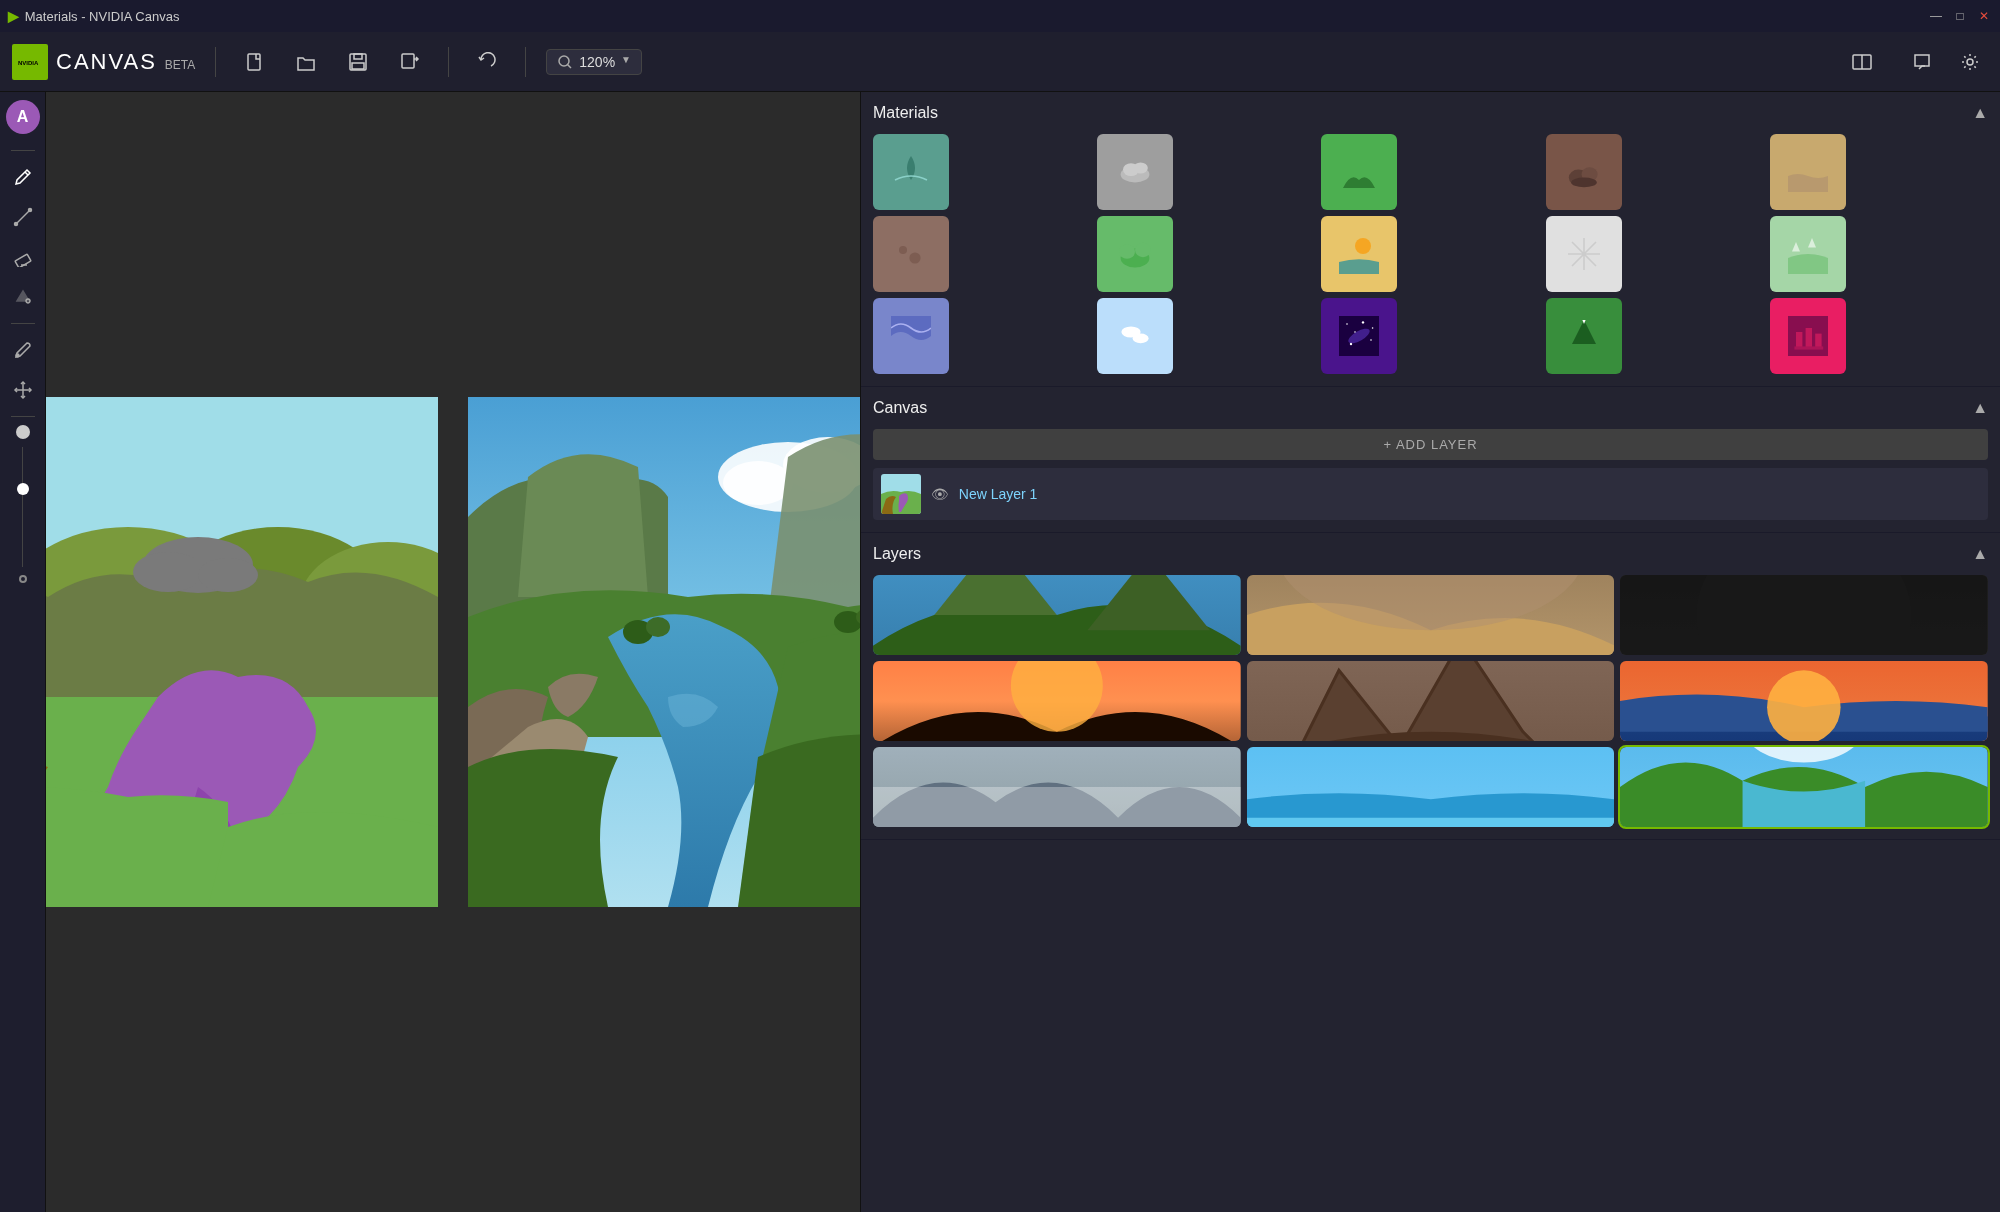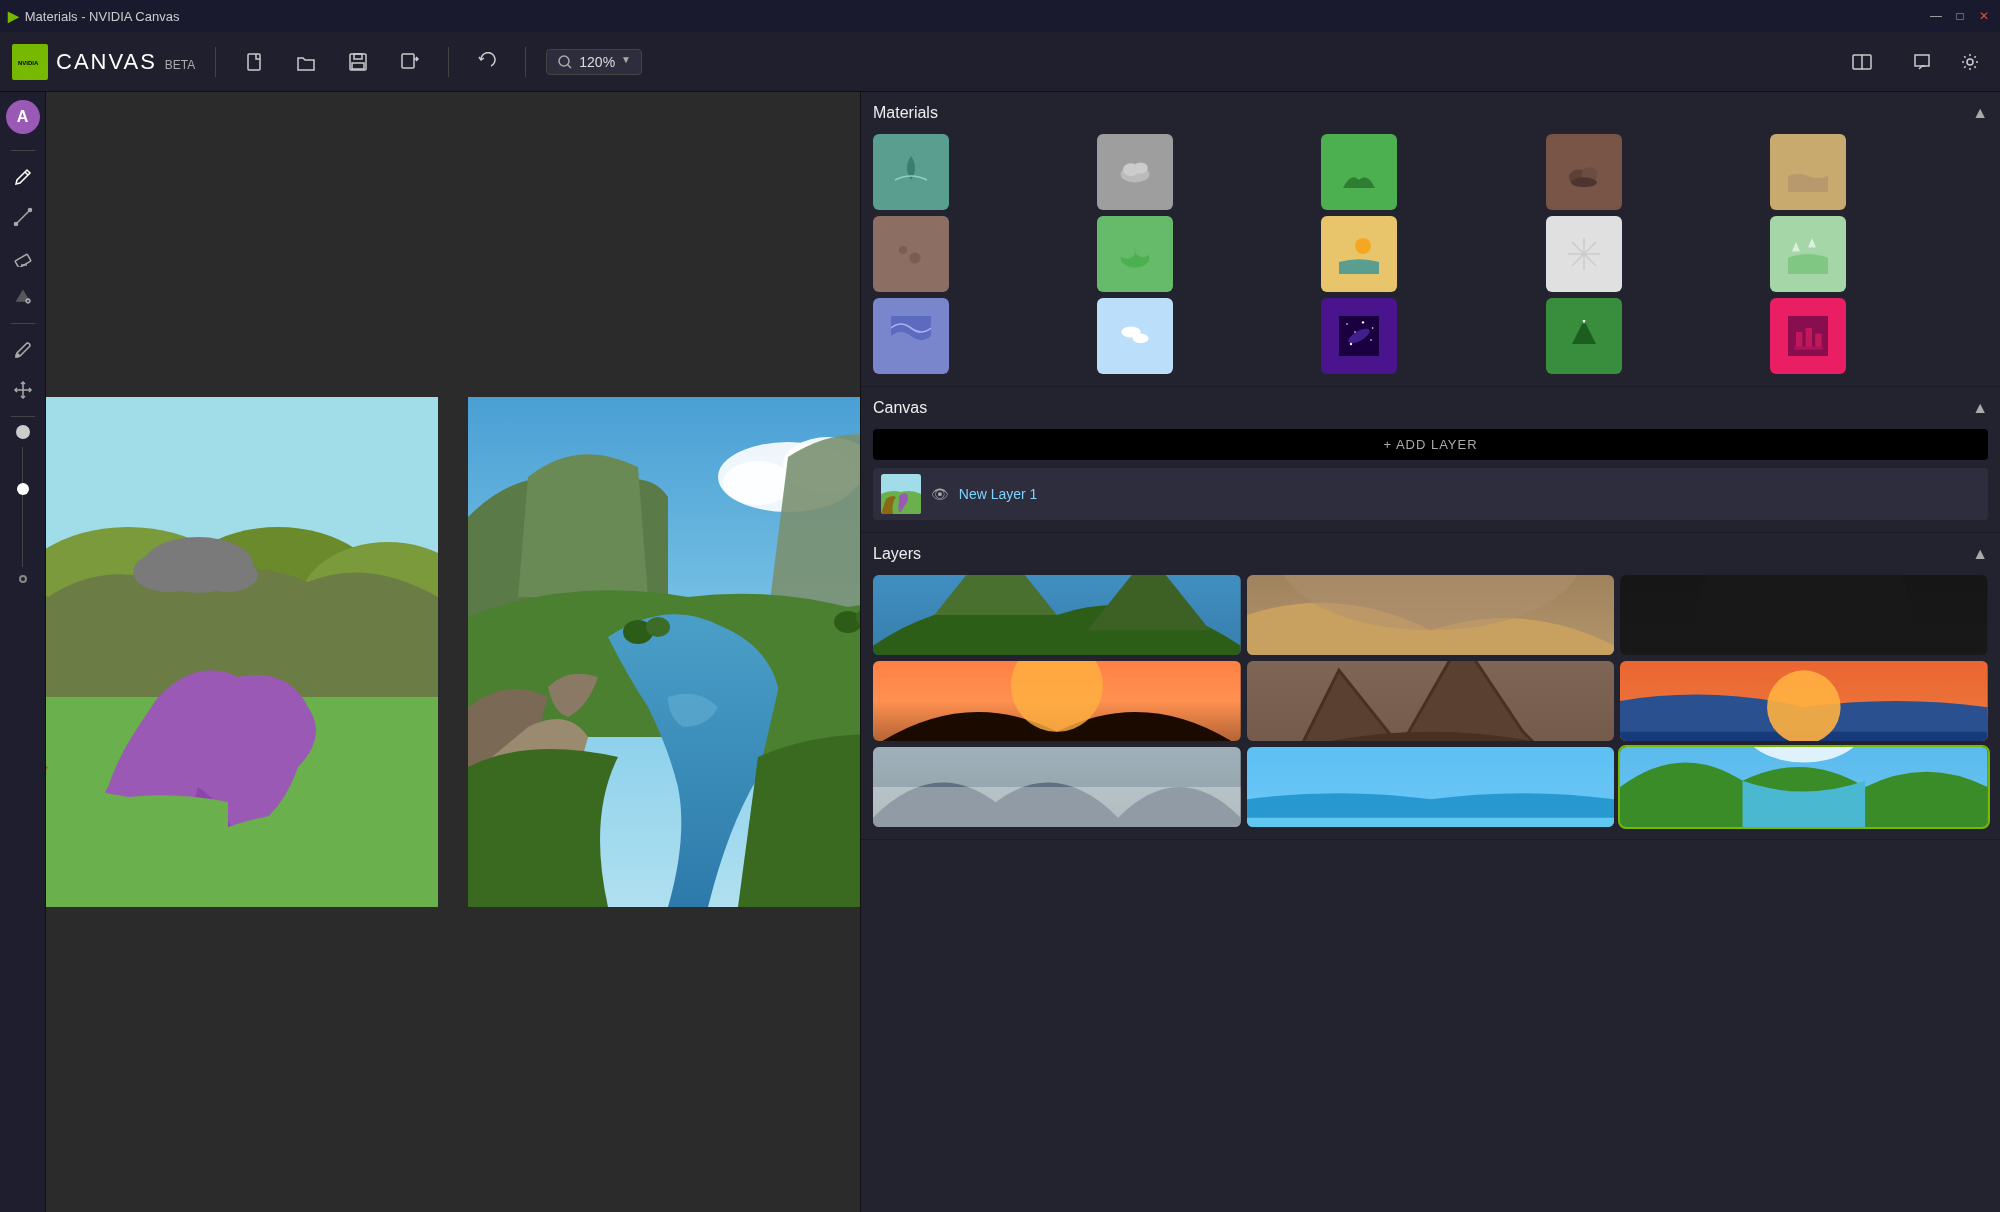--- a/index.html
+++ b/index.html
@@ -112,21 +112,21 @@
       display: grid; grid-template-columns: repeat(5, 1fr); gap: 6px;
     }
     .material-thumb {
       width: 76px; height: 76px; border-radius: 6px; cursor: pointer;
       display: flex; align-items: center; justify-content: center;
       font-size: 28px; position: relative; overflow: hidden;
     }
 
     
     .add-layer-btn {
-      width: 100%; padding: 8px; background: #000000; border: none;
+      width: 100%; padding: 8px; background: #404040; border: none;
       color: #aaa; font-size: 13px; cursor: pointer; border-radius: 4px;
       margin-bottom: 8px; letter-spacing: 1px;
     }
 
     .layer-item {
       display: flex; align-items: center; gap: 10px;
       background: #2d2d3d; border-radius: 4px; padding: 6px 8px; cursor: pointer;
     }
     .layer-thumb {
       width: 40px; height: 40px; border-radius: 3px; overflow: hidden; flex-shrink: 0;

